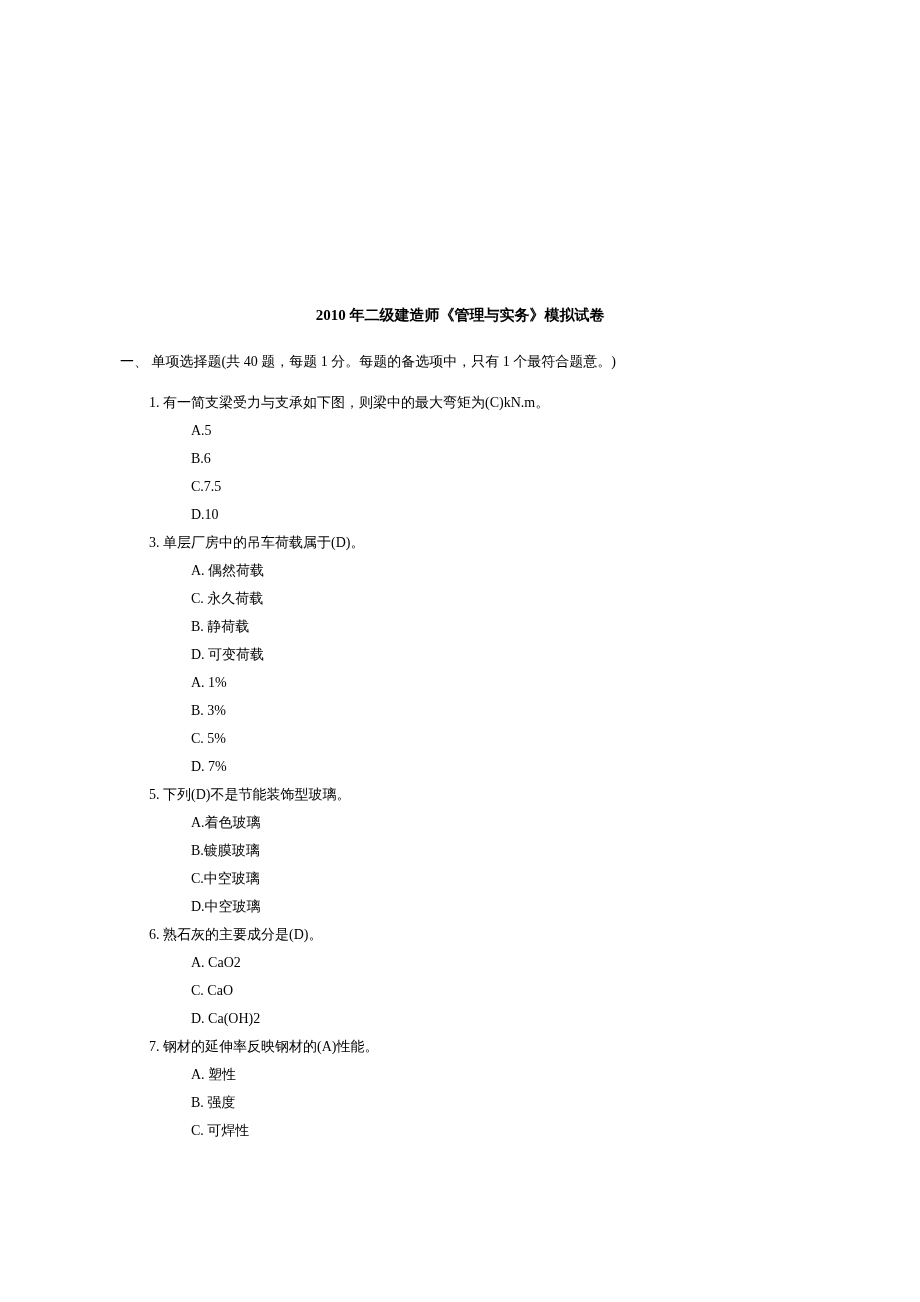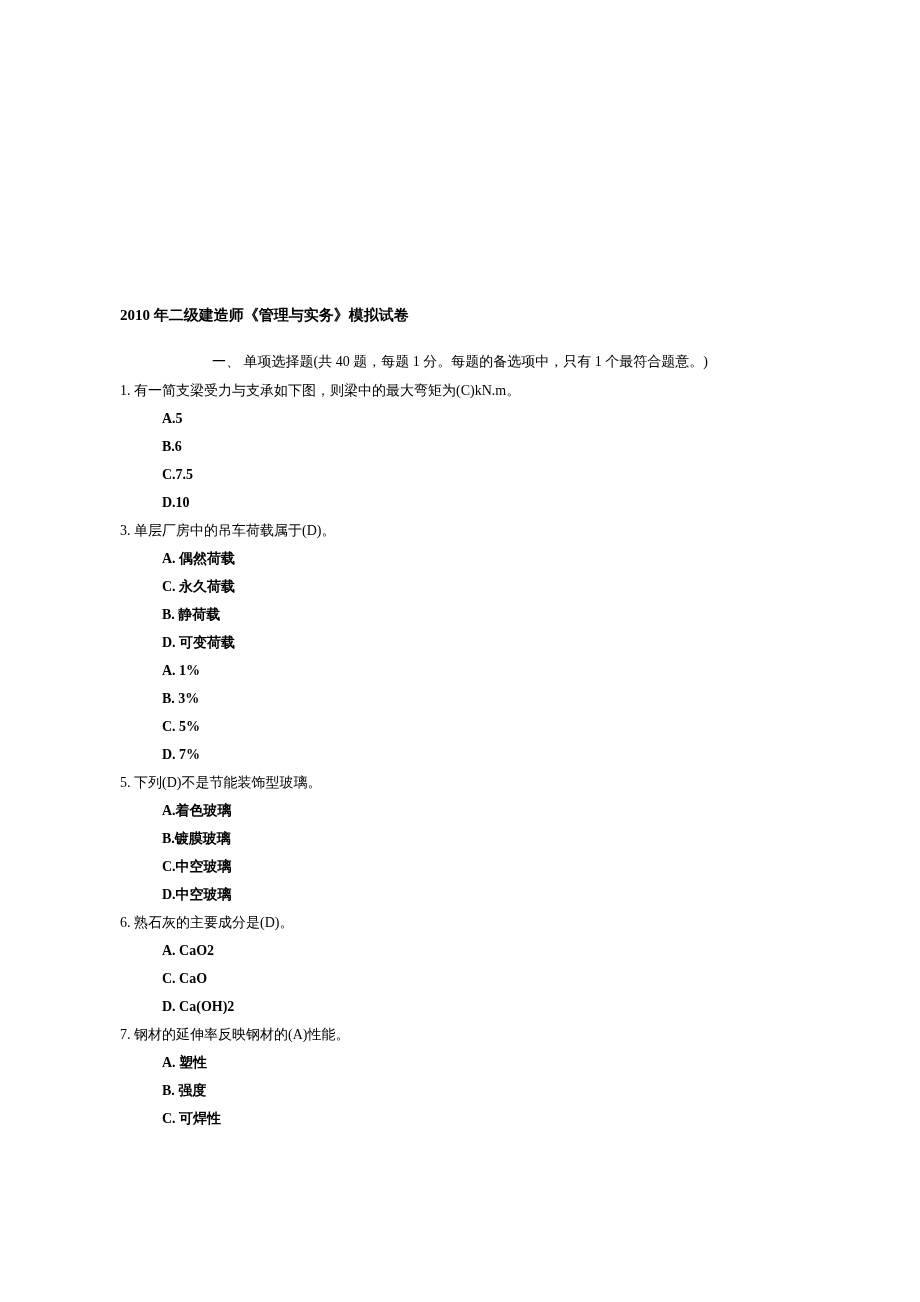--- a/index.html
+++ b/index.html
@@ -6,41 +6,41 @@
       font-family: "SimSun", "宋体", serif;
       font-size: 14px;
       line-height: 2;
       color: #000;
       background: #fff;
       margin: 0;
       padding: 90px 120px 40px 120px;
       width: 680px;
     }
     .title {
+      text-align: center;
       font-weight: bold;
       font-size: 15px;
       margin-bottom: 18px;
       margin-top: 210px;
     }
     .section-header {
-      margin-bottom: 1px;
-      text-align: center;
+      margin-bottom: 13px;
     }
     .question {
       margin-bottom: 0;
+      margin-left: 29px;
     }
     .question-text {
       margin: 0;
     }
     .options {
       padding-left: 42px;
     }
     .option {
       margin: 0;
-      font-weight: bold;
     }
   </style>
 </head>
 <body>
 
 <div class="title">2010 年二级建造师《管理与实务》模拟试卷</div>
 
 <div class="section-header">一、  单项选择题(共 40 题，每题 1 分。每题的备选项中，只有 1 个最符合题意。)</div>
 
 <div id="questions-container">

